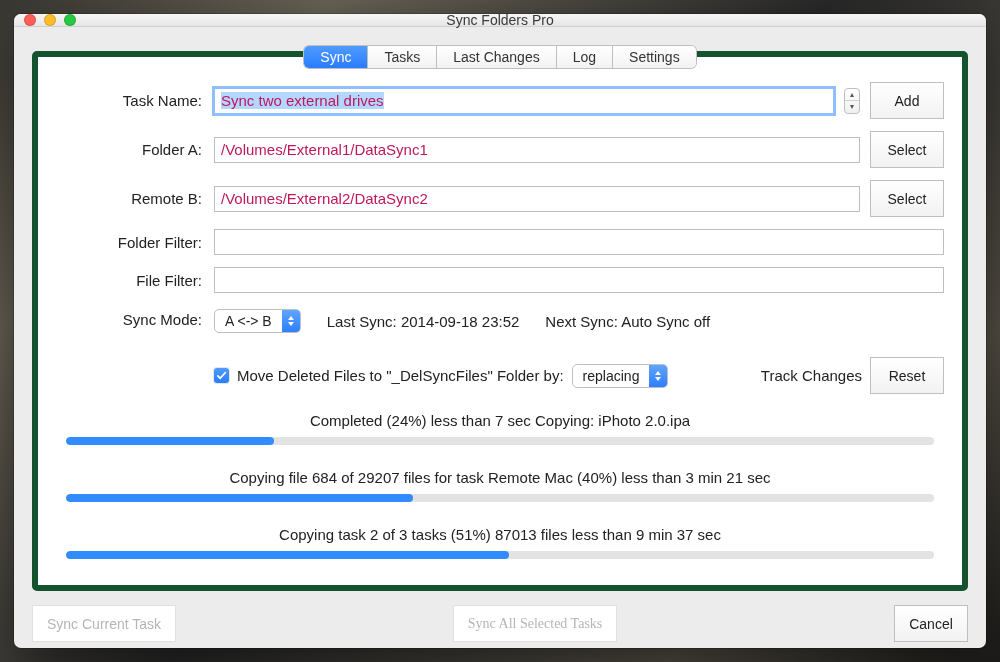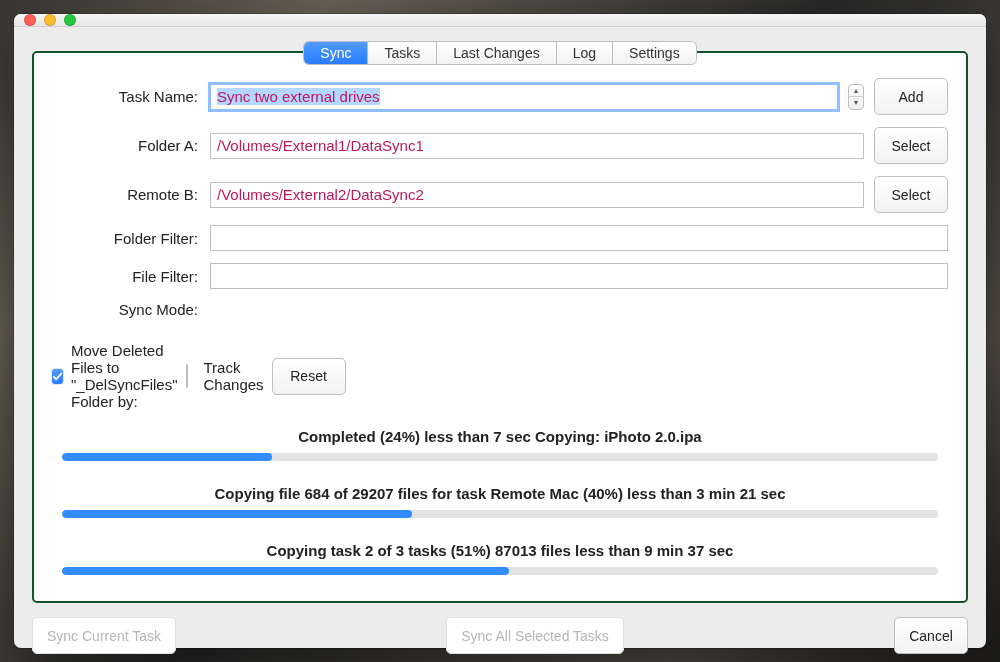--- a/index.html
+++ b/index.html
@@ -49,21 +49,21 @@
     position:absolute;
     left:0; right:0;
     text-align:center;
     font-size: 14px;
     color:#3a3a3a;
     pointer-events:none;
   }
   .inner {
     margin: 24px 18px 14px 18px;
     background: #fff;
-    border: 2px solid #14532d;
+    border: 6px solid #14532d;
     border-radius: 5px;
     flex:1;
     display:flex;
     flex-direction:column;
     padding-bottom:12px;
     position:relative;
   }
   
   .tabbar {
     display:flex;
@@ -149,21 +149,21 @@
     justify-content:center;
     font-size:8px;
     color:#555;
   }
   .stepper div:first-child { border-bottom:1px solid #cfcfcf; }
   .btn {
     height:37px;
     min-width:74px;
     padding:16px 14px;
     border:1px solid #bfbfbf;
-    border-radius:5px;
+    border-radius:0;
     background: linear-gradient(#ffffff,#f2f2f2);
     font-size:14px;
     color:#222;
     display:flex;
     align-items:center;
     justify-content:center;
     cursor:default;
   }
   .btn.disabled {
     color:#b5b5b5;
@@ -218,53 +218,53 @@
     display:flex;align-items:center;justify-content:center;
     box-shadow: 0 0 0 1px rgba(0,0,0,0.1);
   }
   .chk svg { width:11px;height:11px; }
   
   .progress-area {
     padding: 18px 28px 0 28px;
     display:flex;
     flex-direction:column;
     gap:10px;
-    font-weight:bold;
   }
   .pg-block { display:flex; flex-direction:column; gap:8px; margin-bottom:14px;}
   .pg-label { text-align:center; font-size:15px; color:#222; }
   .pg-bar {
     height:8px;
     background:#e3e3e3;
     border-radius:4px;
     overflow:hidden;
   }
   .pg-fill {
     height:100%;
     background:#318cff;
     border-radius:4px;
   }
   
   .footer {
     display:flex;
     padding: 0 18px 14px 18px;
     align-items:flex-start;
   }
-  .footer .center { flex:1; display:flex; justify-content:center; }
+  .footer .center { flex:1; display:flex; justify-content:center;font-family:Liberation Serif, serif; }
 </style>
 </head>
 <body>
 
 <div class="window">
   <div class="titlebar">
     <div class="traffic">
       <div class="tl red"></div>
       <div class="tl yellow"></div>
       <div class="tl green"></div>
     </div>
+    <div class="title">Sync Folders Pro</div>
   </div>
 
   <div class="inner">
 
     <div class="tabbar">
       <div class="tabs">
         <div class="tab active">Sync</div>
         <div class="tab">Tasks</div>
         <div class="tab">Last Changes</div>
         <div class="tab">Log</div>
@@ -301,20 +301,28 @@
       <div class="fieldrow">
         <input class="textfield" value="" style="">
       </div>
 
       <div class="lbl">File Filter:</div>
       <div class="fieldrow">
         <input class="textfield" value="" style="">
       </div>
 
       <div class="lbl">Sync Mode:</div>
+      <div class="row2">
+        <div class="select">
+          <div class="val">A &lt;-&gt; B</div>
+          <div class="knob"></div>
+        </div>
+        <div class="info">Last Sync: 2014-09-18 23:52</div>
+        <div class="info">Next Sync: Auto Sync off</div>
+      </div>
 
       <div></div>
       <div class="checkbox-row">
         <div class="chk">
           <svg viewBox="0 0 12 12">
               <path d="M2 6.5 L4.6 9 L10 3" stroke="#fff" stroke-width="2" fill="none" stroke-linecap="round" stroke-linejoin="round"></path>
             </svg>
         </div>
         <div class="info">Move Deleted Files to "_DelSyncFiles" Folder by:</div>
         <div class="select">

